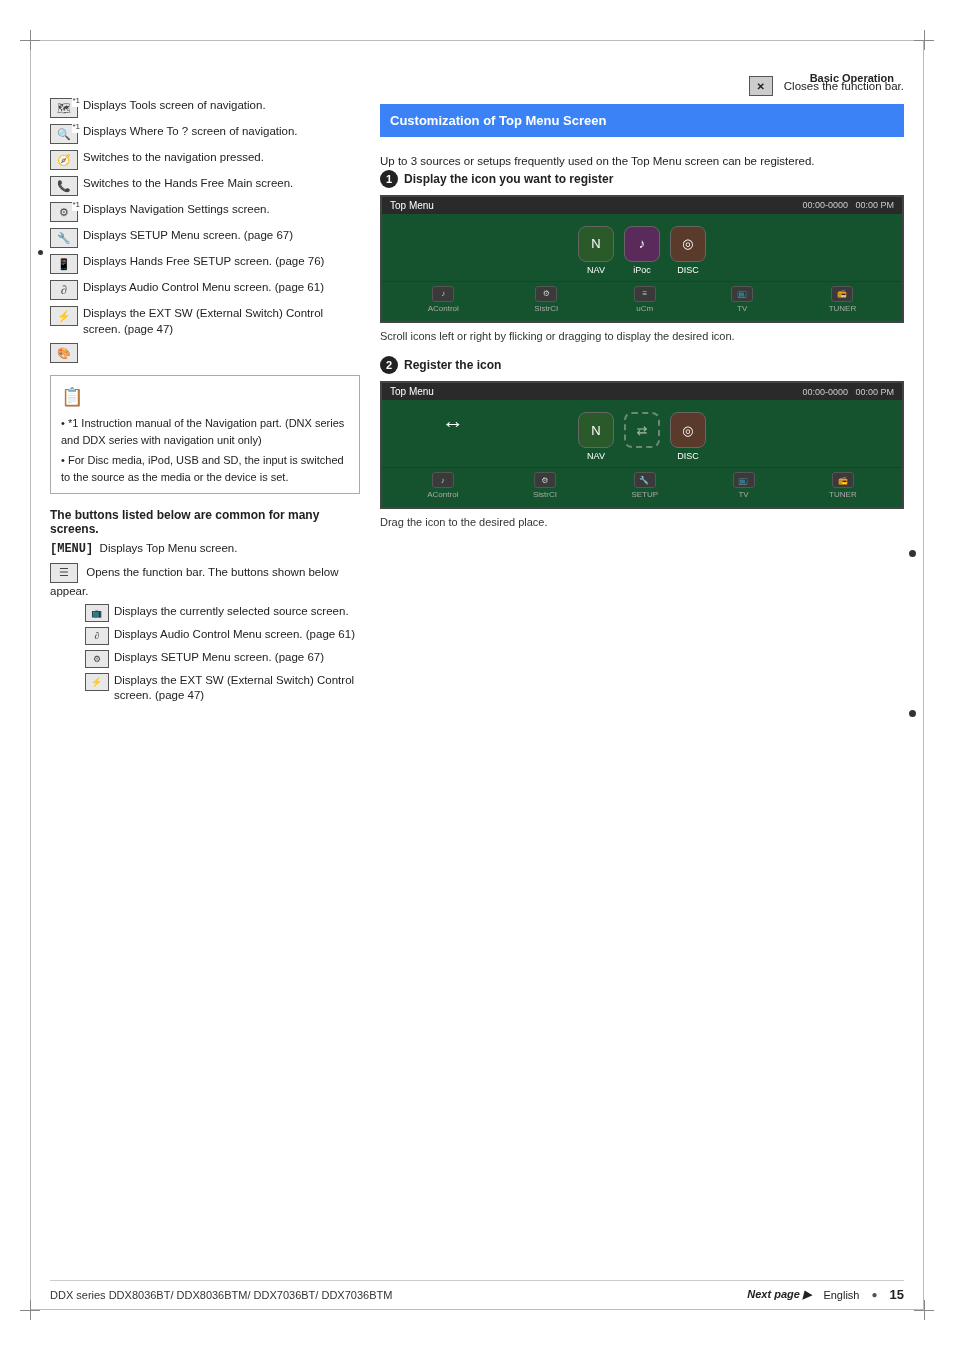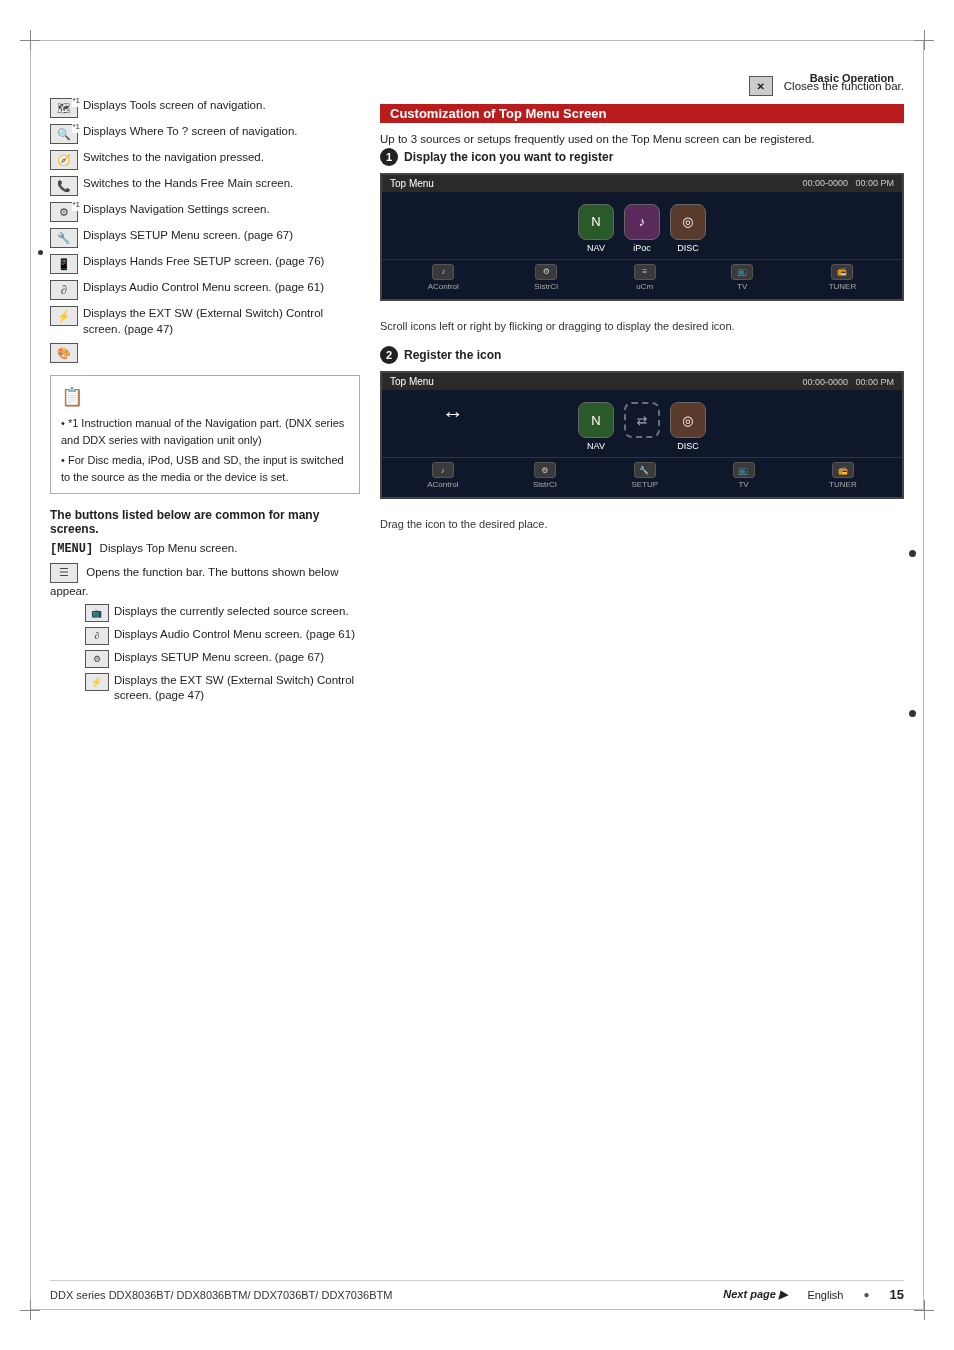--- a/index.html
+++ b/index.html
@@ -172,26 +172,26 @@
     }
     
     .bracket-label {
       font-weight: bold;
       font-family: 'Courier New', monospace;
       font-size: 12px;
     }
 
     
     .customization-header {
-      background: #b91c1c;
+      background: #3b82f6;
       color: #fff;
       font-size: 13px;
       font-weight: bold;
-      padding: 2px 10px;
-      margin-bottom: 8px;
+      padding: 9px 10px;
+      margin-bottom: 16px;
     }
     .customization-desc {
       font-size: 11.5px;
       margin-bottom: 0;
       line-height: 1.45;
     }
 
     .step-heading {
       font-size: 12px;
       font-weight: bold;
@@ -210,23 +210,23 @@
       height: 18px;
       border-radius: 50%;
       font-size: 11px;
       font-weight: bold;
       flex-shrink: 0;
     }
 
     
     .screen-mockup {
       border: 2px solid #444;
-      background: #0f172a;
+      background: #14532d;
       width: 100%;
-      margin-bottom: 18px;
+      margin-bottom: 6px;
       position: relative;
       overflow: hidden;
     }
     .screen-titlebar {
       background: #2a2a2a;
       color: #fff;
       font-size: 10px;
       padding: 3px 8px;
       display: flex;
       justify-content: space-between;
@@ -320,21 +320,21 @@
       border-top: 1px solid #ccc;
       padding-top: 6px;
     }
     .footer-series {
       font-size: 11px;
       color: #333;
     }
     .footer-right {
       display: flex;
       align-items: center;
-      gap: 20px;
+      gap: 12px;
       font-size: 11px;
     }
     .footer-next {
       font-weight: bold;
       font-style: italic;
       font-size: 11px;
     }
     .footer-lang {
       font-size: 11px;
     }

